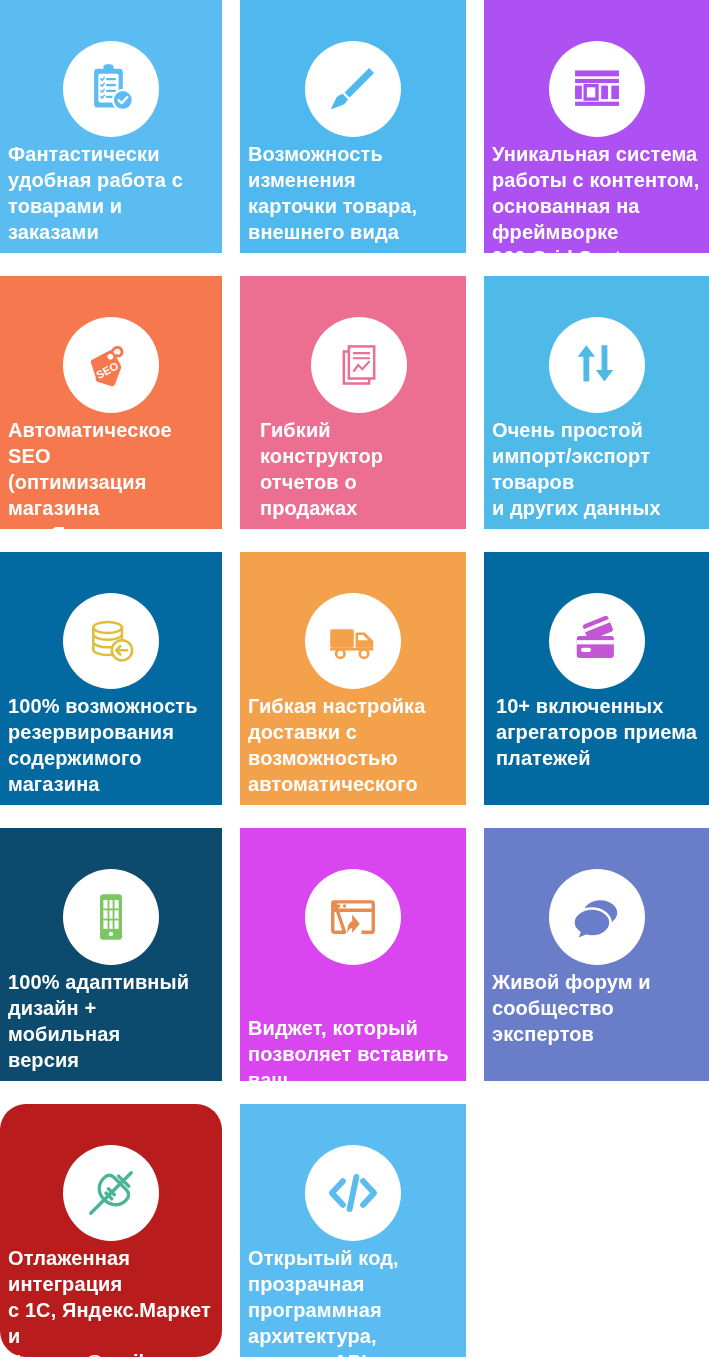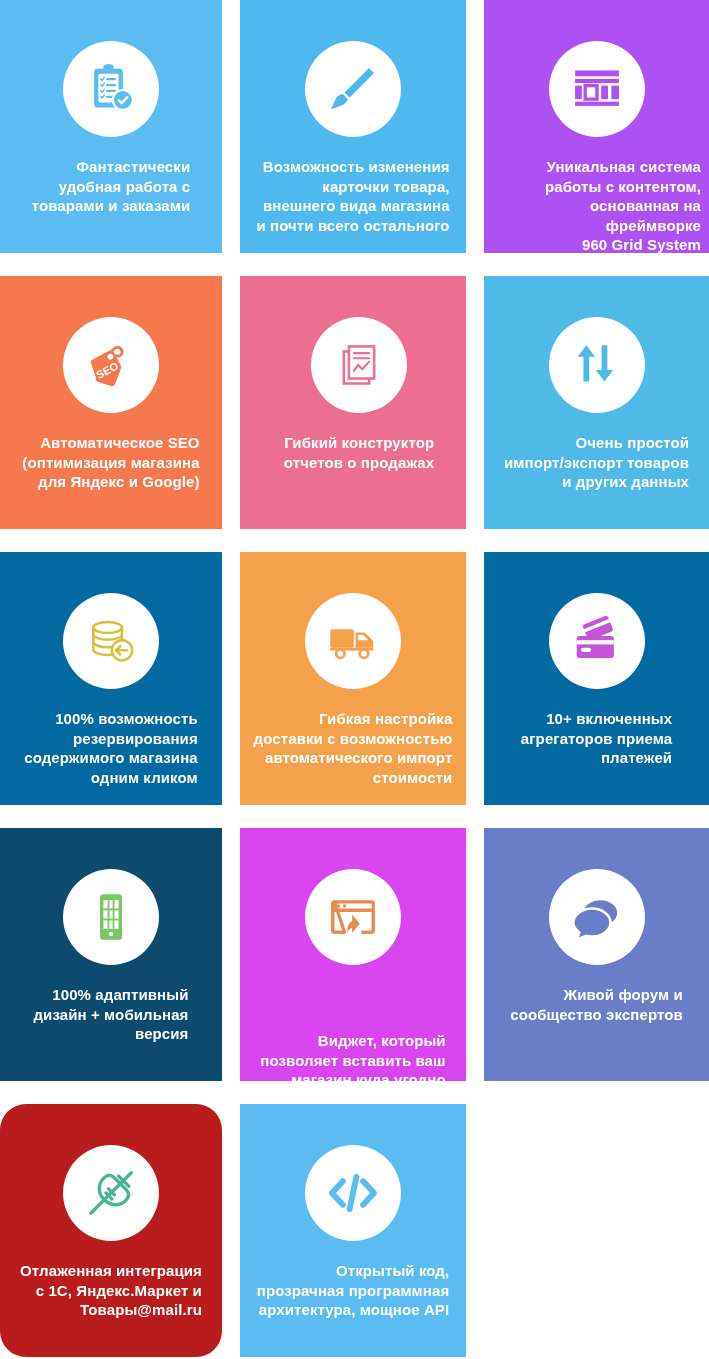--- a/index.html
+++ b/index.html
@@ -39,26 +39,26 @@
     justify-content: center;
     margin-top: 41px;
     flex: none;
   }
   .icon-wrap svg {
     display: block;
     width: 54px;
     height: 54px;
   }
   .card-label {
-    margin-top: 20px;
+    margin-top: 4px;
     padding: 0 8px;
-    text-align: right;
+    text-align: left;
     color: #ffffff;
     font-weight: bold;
-    font-size: 15px;
+    font-size: 20px;
     line-height: 1.30;
     letter-spacing: 0.1px;
     white-space: pre-line;
   }
   
 </style>
 </head>
 <body>
 
 <div id="grid">

